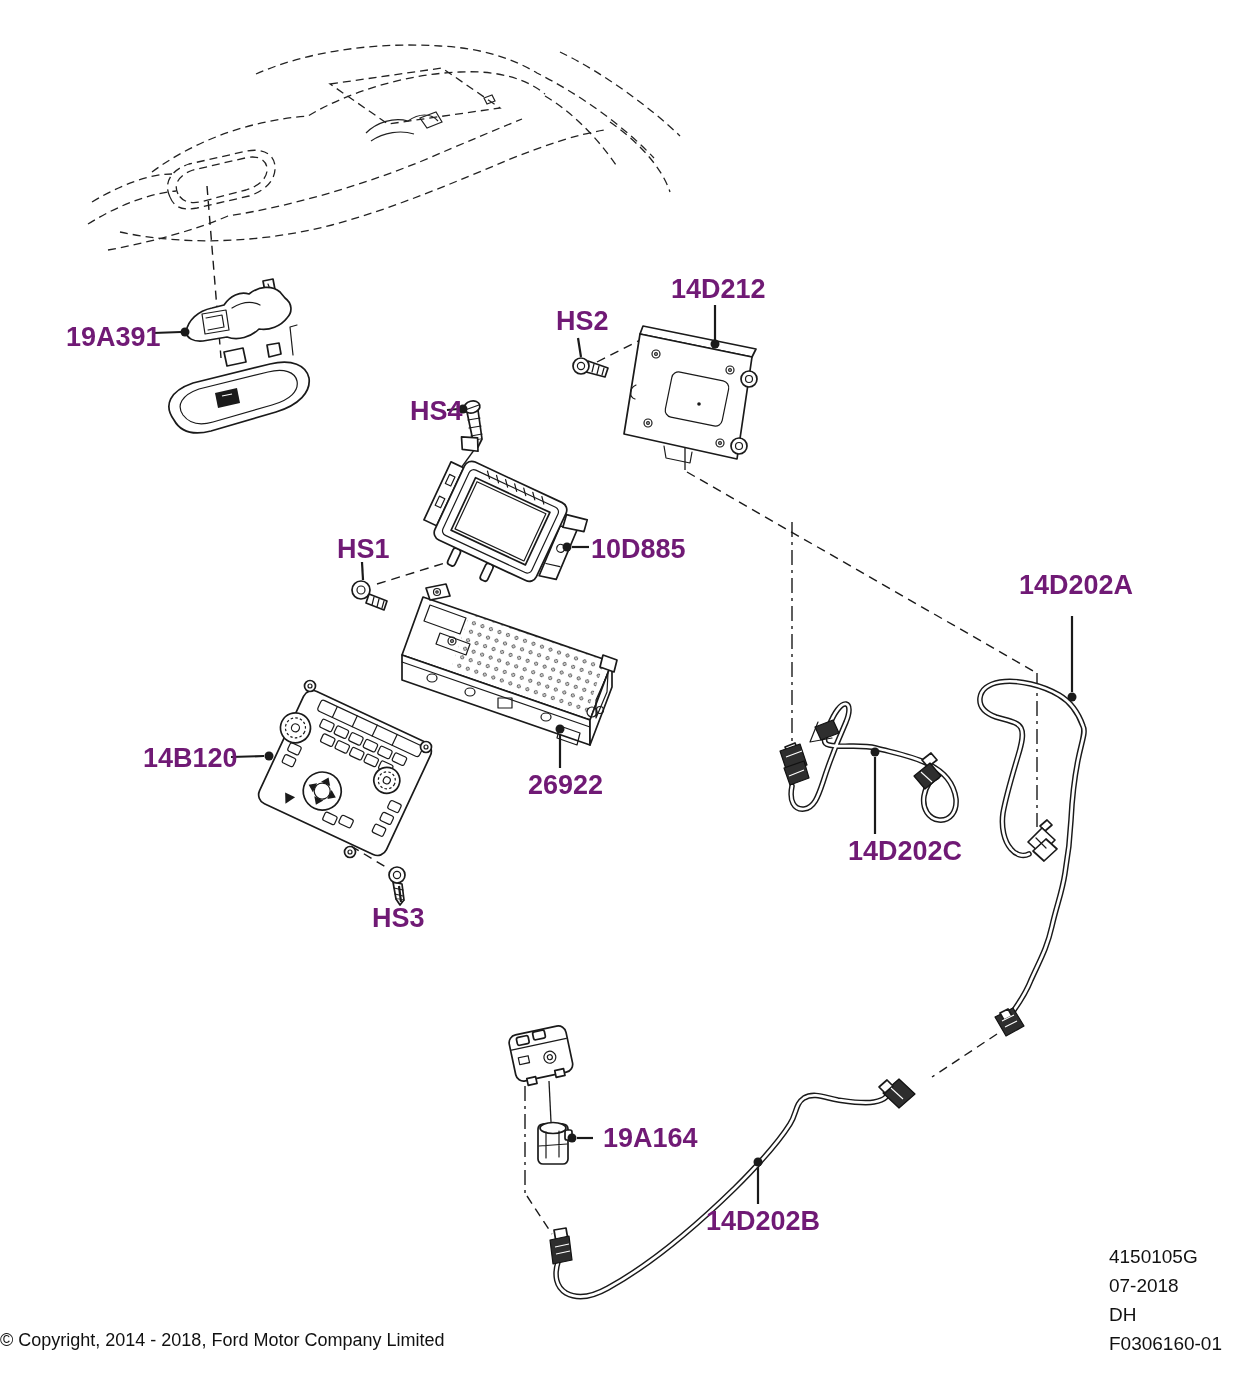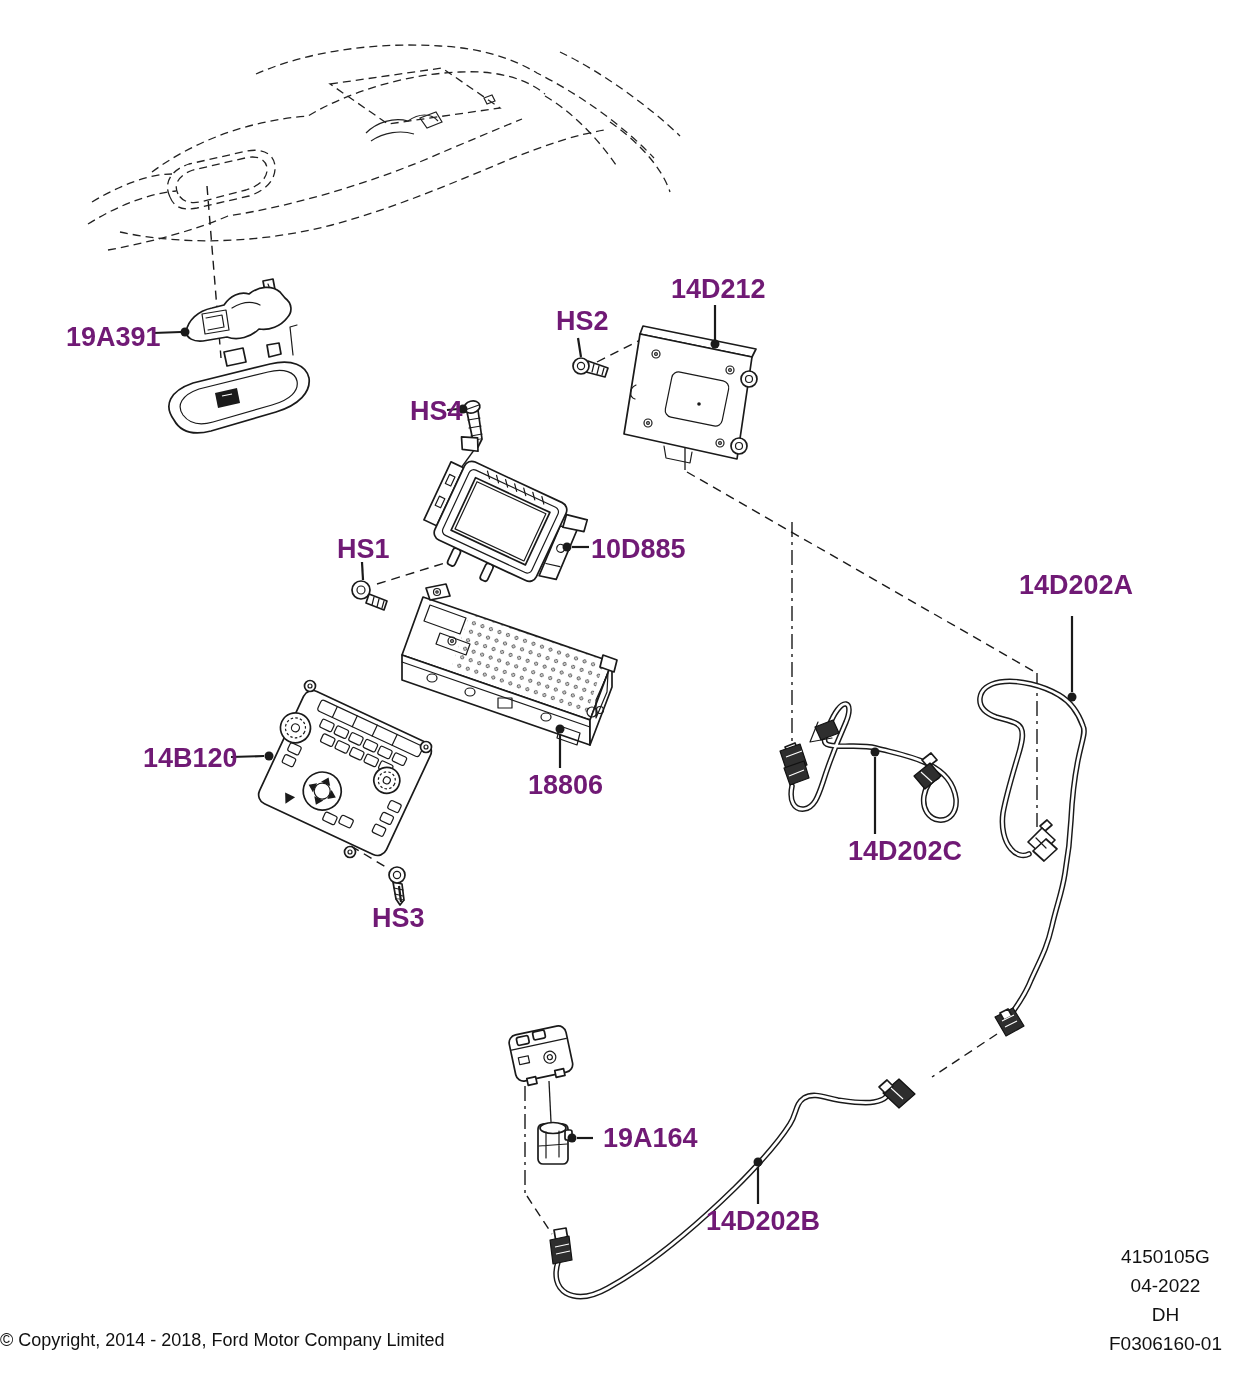--- a/index.html
+++ b/index.html
@@ -1,21 +1,21 @@
 <!DOCTYPE html>
 <html><head>
 <meta charset="utf-8">
 <style>
   html,body{margin:0;padding:0;background:#fff;}
   .page{position:relative;width:1260px;height:1380px;background:#fff;overflow:hidden;
         font-family:"Liberation Sans",sans-serif;}
   .page svg{position:absolute;left:0;top:0;}
   .plabel{position:absolute;font-weight:bold;font-size:27px;line-height:1;color:#701a75;
           white-space:nowrap;cursor:pointer;}
-  .docblock{position:absolute;right:38px;top:1242px;text-align:center;font-size:19px;
+  .docblock{position:absolute;right:38px;top:1242px;text-align:left;font-size:19px;
             line-height:29px;color:#111;}
   .copyright{position:absolute;left:0;top:1330px;width:100%;text-align:left;
              font-size:18px;color:#111;}
   
   .p{fill:#fff;stroke:#1a1a1a;stroke-width:1.7;stroke-linejoin:round;}
   .d{fill:none;stroke:#1a1a1a;stroke-width:1.2;stroke-linejoin:round;stroke-linecap:round;}
   .dw{fill:none;stroke:#fff;stroke-width:1.1;}
   .pk{fill:#2e2e2e;stroke:#111;stroke-width:1.2;stroke-linejoin:round;}
   .tri{fill:#1a1a1a;stroke:none;}
   .btn{fill:#fff;stroke:#1a1a1a;stroke-width:1.2;}
@@ -324,27 +324,27 @@
 </svg>
 
 <div class="plabel" style="left:66px;top:324px">19A391</div>
 <div class="plabel" style="left:556px;top:308px">HS2</div>
 <div class="plabel" style="left:671px;top:276px">14D212</div>
 <div class="plabel" style="left:410px;top:398px">HS4</div>
 <div class="plabel" style="left:337px;top:536px">HS1</div>
 <div class="plabel" style="left:591px;top:536px">10D885</div>
 <div class="plabel" style="left:1019px;top:572px">14D202A</div>
 <div class="plabel" style="left:143px;top:745px">14B120</div>
-<div class="plabel" style="left:528px;top:772px">18806</div>
+<div class="plabel" style="left:528px;top:772px">26922</div>
 <div class="plabel" style="left:848px;top:838px">14D202C</div>
 <div class="plabel" style="left:372px;top:905px">HS3</div>
 <div class="plabel" style="left:603px;top:1125px">19A164</div>
 <div class="plabel" style="left:706px;top:1208px">14D202B</div>
 
 <div class="docblock">
   <div>4150105G</div>
-  <div>04-2022</div>
+  <div>07-2018</div>
   <div>DH</div>
   <div>F0306160-01</div>
 </div>
 <div class="copyright">© Copyright, 2014 - 2018, Ford Motor Company Limited</div>
 
 </div>
 
 </body></html>

